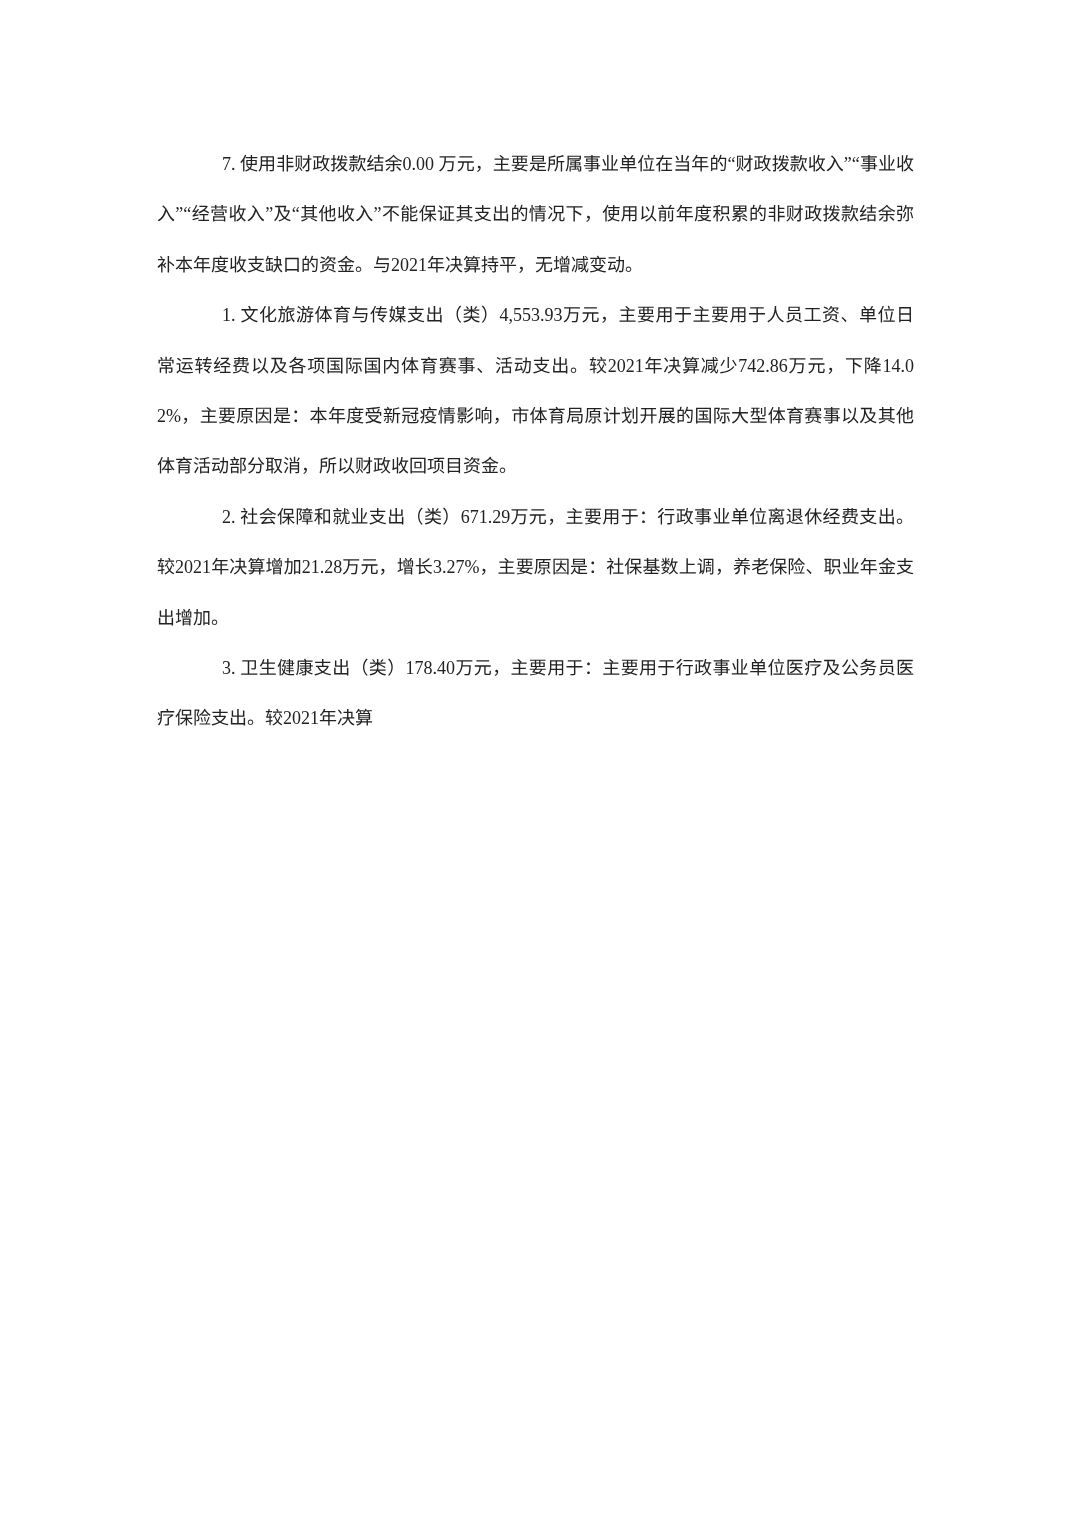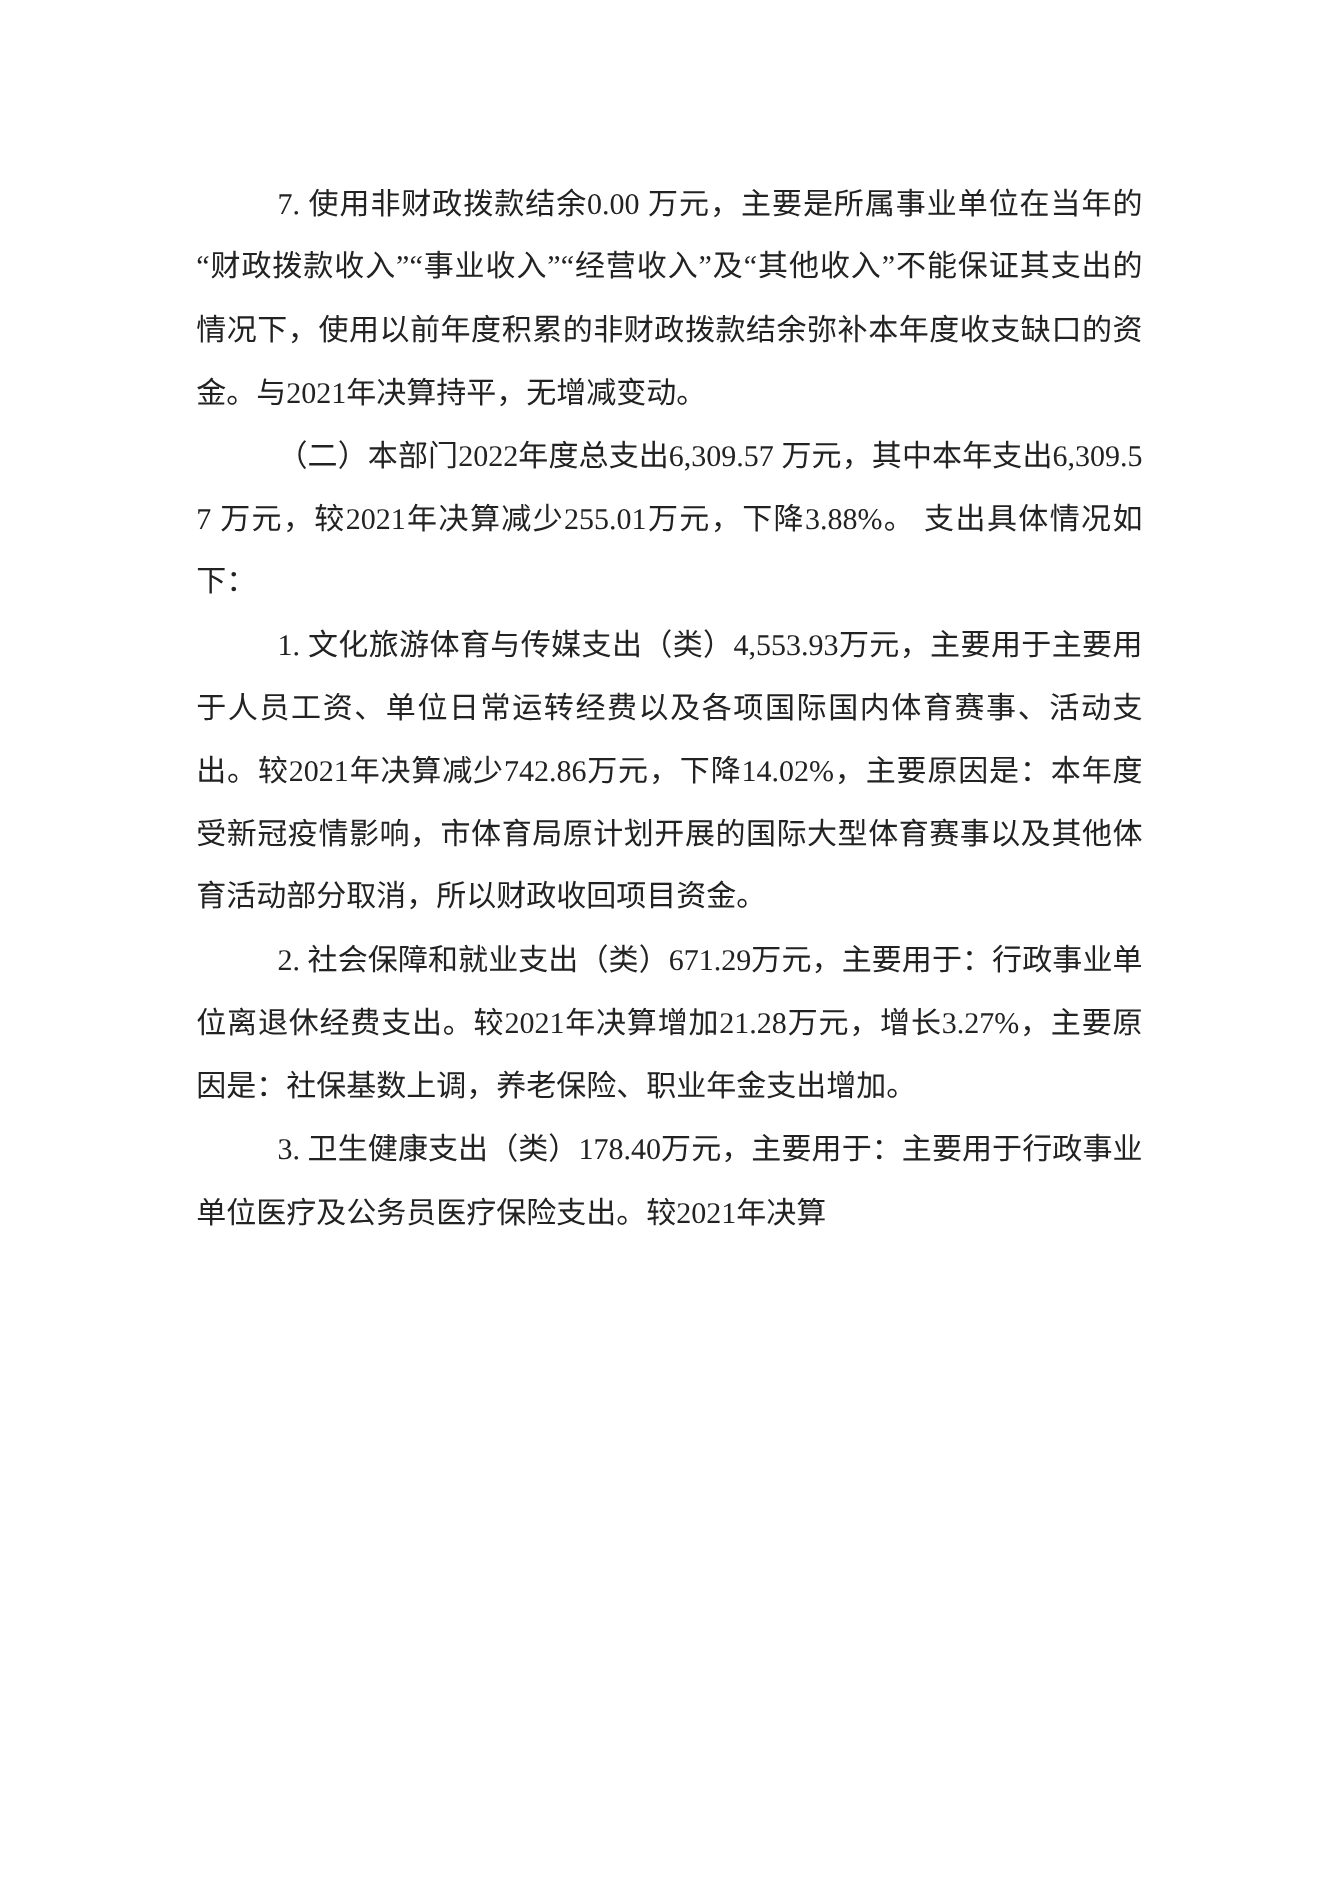--- a/index.html
+++ b/index.html
@@ -18,34 +18,33 @@
   .doc-body {
     position: absolute;
     left: 157px;
     top: 139px;
     width: 757px;
   }
   .para {
     margin: 0;
     padding: 0;
     text-indent: 65px;
-    font-size: 24px;
+    font-size: 18px;
     line-height: 50.4px;
     font-weight: 400;
     color: #222222;
     text-align: justify;
     text-justify: inter-character;
     word-break: break-all;
     letter-spacing: 0px;
   }
 </style>
 </head>
 <body>
 
 <div class="page">
   <main class="doc-body">
     <p class="para">7. 使用非财政拨款结余0.00 万元，主要是所属事业单位在当年的“财政拨款收入”“事业收入”“经营收入”及“其他收入”不能保证其支出的情况下，使用以前年度积累的非财政拨款结余弥补本年度收支缺口的资金。与2021年决算持平，无增减变动。</p>
-    <p class="para">（二）本部门2022年度总支出6,309.57 万元，其中本年支出6,309.57 万元，较2021年决算减少255.01万元，下降3.88%。 支出具体情况如下：</p>
     <p class="para">1. 文化旅游体育与传媒支出（类）4,553.93万元，主要用于主要用于人员工资、单位日常运转经费以及各项国际国内体育赛事、活动支出。较2021年决算减少742.86万元，下降14.02%，主要原因是：本年度受新冠疫情影响，市体育局原计划开展的国际大型体育赛事以及其他体育活动部分取消，所以财政收回项目资金。</p>
     <p class="para">2. 社会保障和就业支出（类）671.29万元，主要用于：行政事业单位离退休经费支出。较2021年决算增加21.28万元，增长3.27%，主要原因是：社保基数上调，养老保险、职业年金支出增加。</p>
     <p class="para">3. 卫生健康支出（类）178.40万元，主要用于：主要用于行政事业单位医疗及公务员医疗保险支出。较2021年决算</p>
   </main>
 </div>
 
 </body></html>

